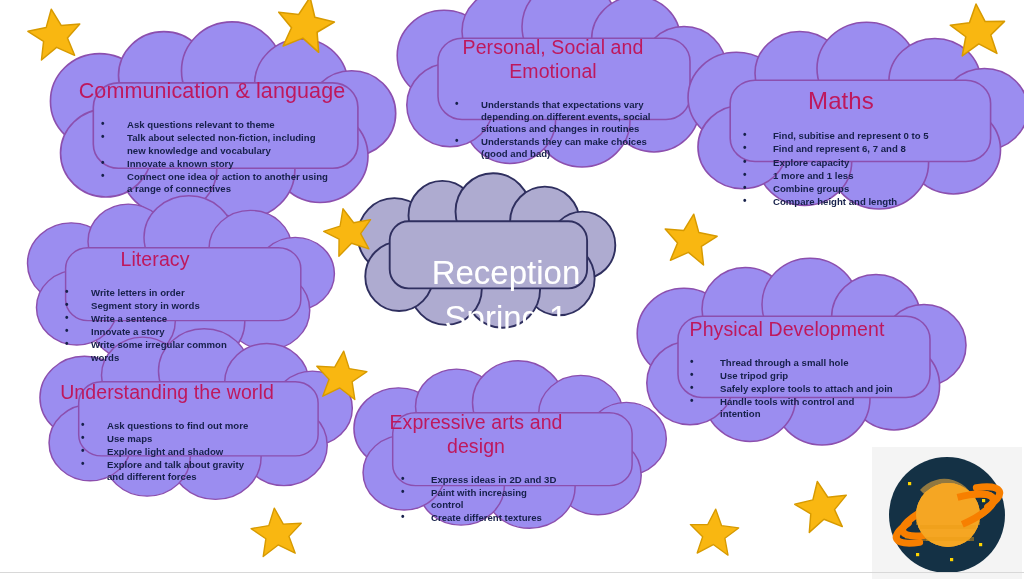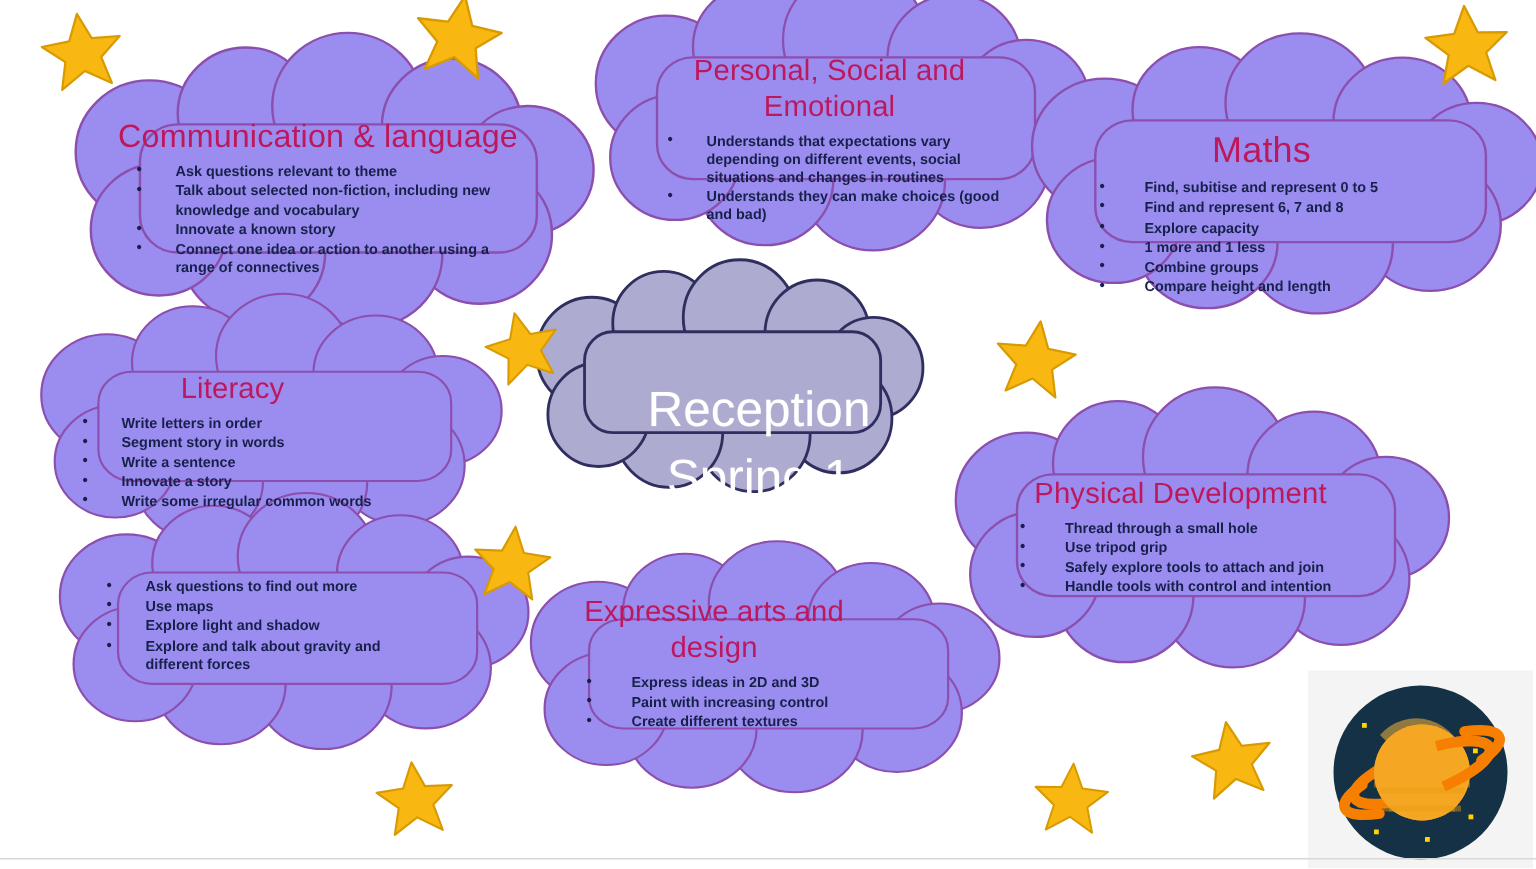--- a/index.html
+++ b/index.html
@@ -35,21 +35,21 @@
   }
   .bubble h2 {
     margin: 0 0 2px 0;
     text-align: center;
     font-weight: normal;
     color: #be185d;
     line-height: 1.22;
     letter-spacing: .1px;
   }
   .bubble ul {
-    margin: 5px;
+    margin: 15px;
     padding: 0 0 0 34px;
     list-style: none;
   }
   .bubble li {
     position: relative;
     color: #16204a;
     line-height: 1.27;
     margin-bottom: 1px;
     font-weight: bold;
   }
@@ -80,21 +80,21 @@
   #b-lit li    { font-size: 9.6px; }
 
   #b-pd        { left: 665px; top: 318px; width: 244px; }
   #b-pd h2     { font-size: 19.5px; }
   #b-pd li     { font-size: 9.6px; }
 
   #b-utw       { left: 58px;  top: 381px; width: 218px; }
   #b-utw h2    { font-size: 19.5px; }
   #b-utw li    { font-size: 9.6px; }
 
-  #b-ead       { left: 376px; top: 397px; width: 200px; }
+  #b-ead       { left: 376px; top: 411px; width: 200px; }
   #b-ead h2    { font-size: 19.5px; }
   #b-ead li    { font-size: 9.6px; }
 
   #b-ead ul, #b-pd ul, #b-maths ul { padding-left: 40px; }
   #b-ead li:before, #b-pd li:before, #b-maths li:before { left: -30px; }
 
   
   #centre-title {
     position: absolute;
     left: 368px;
@@ -252,20 +252,21 @@
       <h2>Physical Development</h2>
       <ul>
         <li>Thread through a small hole</li>
         <li>Use tripod grip</li>
         <li>Safely explore tools to attach and join</li>
         <li>Handle tools with control and intention</li>
       </ul>
     </div>
 
     <div class="bubble" id="b-utw">
+      <h2>Understanding the world</h2>
       <ul>
         <li>Ask questions to find out more</li>
         <li>Use maps</li>
         <li>Explore light and shadow</li>
         <li>Explore and talk about gravity and different forces</li>
       </ul>
     </div>
 
     <div class="bubble" id="b-ead">
       <h2>Expressive arts and design</h2>

